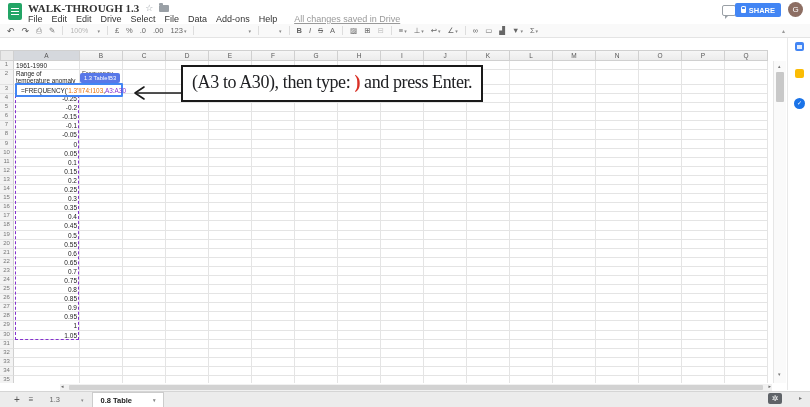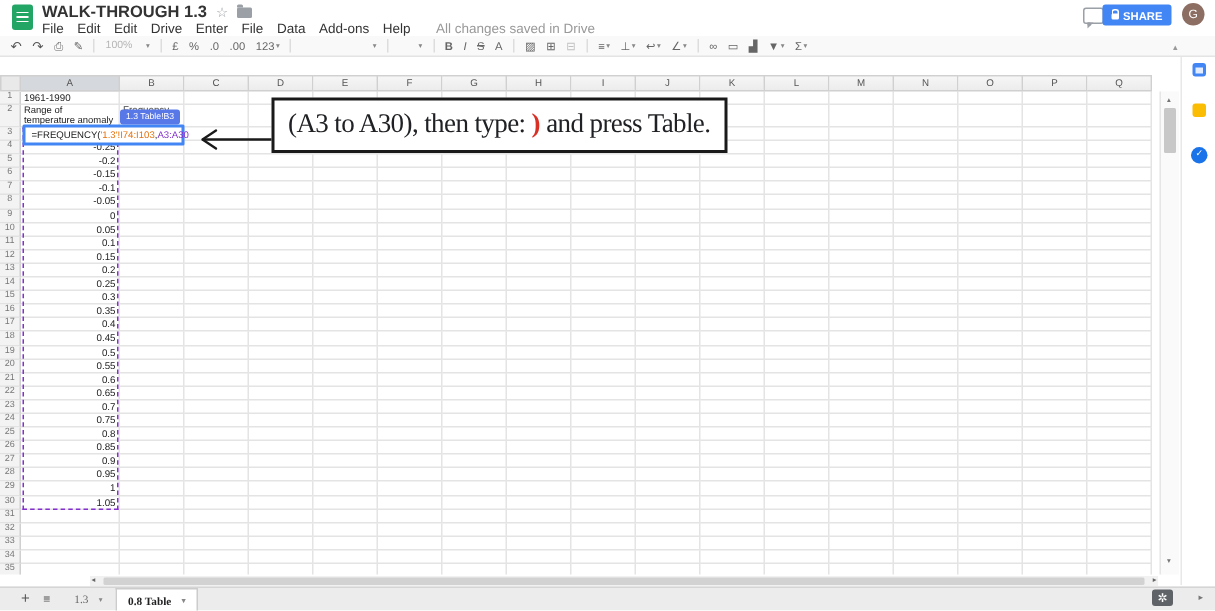--- a/index.html
+++ b/index.html
@@ -3,28 +3,28 @@
 <meta charset="utf-8">
 <style>
   html,body{margin:0;padding:0;}
   body{width:810px;height:407px;overflow:hidden;font-family:"Liberation Sans",sans-serif;background:#fff;}
   #app{position:relative;width:810px;height:407px;background:#fff;overflow:hidden;}
 
   
   .logo{position:absolute;left:8px;top:3px;width:14px;height:17px;background:#23a566;border-radius:2px;}
   .logo .stripes{position:absolute;left:3px;right:3px;top:5px;height:8px;
     background:repeating-linear-gradient(to bottom,#fff 0 1px,transparent 1px 3px);}
-  .title-row{position:absolute;left:28px;top:2px;display:flex;align-items:center;gap:6px;}
+  .title-row{position:absolute;left:28px;top:2px;display:flex;align-items:center;gap:6px;font-family:Liberation Serif, serif;}
   .doc-title{font-size:11px;font-weight:bold;color:#333;}
   .star{color:#9aa0a6;font-size:9px;}
   .folder{width:10px;height:7px;background:#9aa0a6;border-radius:1px;position:relative;}
   .folder::before{content:'';position:absolute;top:-2px;left:0;width:4px;height:2px;background:#9aa0a6;border-radius:1px 1px 0 0;}
   #menubar{position:absolute;left:28px;top:14px;display:flex;align-items:flex-end;gap:9px;font-size:9px;color:#333;}
   .menu-item{cursor:default;}
-  .saved-status{color:#999;margin-left:8px;}
+  .saved-status{color:#999;text-decoration:underline;margin-left:8px;}
   .comment-bubble{position:absolute;right:74px;top:5px;width:12px;height:9px;border:1px solid #9aa0a6;border-radius:2px;}
   .comment-bubble::after{content:'';position:absolute;left:2px;bottom:-4px;border:2px solid transparent;border-top-color:#9aa0a6;border-left-color:#9aa0a6;}
   .share-button{position:absolute;right:29px;top:3px;height:14px;padding:0 6px;background:#4285f4;border-radius:2px;
     color:#fff;font-size:7.5px;font-weight:bold;display:flex;align-items:center;gap:3px;}
   .lock{width:5px;height:4px;background:#fff;border-radius:1px;position:relative;margin-top:2px;}
   .lock::before{content:'';position:absolute;top:-3px;left:0.5px;width:2.5px;height:3px;border:1px solid #fff;border-bottom:none;border-radius:2px 2px 0 0;}
   .avatar{position:absolute;right:7px;top:2px;width:15px;height:15px;border-radius:50%;background:#8d6e63;
     color:#fff;font-size:8px;text-align:center;line-height:15px;}
 
   
@@ -95,21 +95,21 @@
   #hscroll{position:absolute;left:60px;top:384px;width:712px;height:7px;background:#f1f1f1;}
   .hs-thumb{position:absolute;left:9px;right:9px;top:1px;height:5px;background:#d2d2d2;border-radius:1px;}
   .hs-left{position:absolute;left:1px;top:-1px;font-size:5px;color:#666;}
   .hs-right{position:absolute;right:1px;top:-1px;font-size:5px;color:#666;}
 
   
   #tabbar{position:absolute;left:0;top:391px;width:810px;height:16px;background:#ececec;border-top:1px solid #d5d5d5;
     display:flex;align-items:center;padding-left:14px;gap:4px;box-sizing:border-box;}
   .tab-add{font-size:10px;color:#555;line-height:14px;}
   .tab-menu{font-size:8px;color:#555;margin:0 5px;}
-  .sheet-tab{height:14px;display:flex;align-items:center;gap:7px;padding:0 7px;font-size:7.5px;color:#666;font-family:Liberation Serif, serif;}
+  .sheet-tab{height:14px;display:flex;align-items:center;gap:21px;padding:0 7px;font-size:7.5px;color:#666;}
   .sheet-tab .dd{font-size:5px;color:#888;}
   .sheet-tab.active{background:#fff;border:1px solid #ccc;border-bottom:none;color:#222;font-weight:bold;height:15px;align-self:flex-end;}
   #explore-button{position:absolute;right:28px;top:393px;width:14px;height:11px;background:#5f6368;border-radius:2px;
     color:#fff;font-size:8px;line-height:11px;text-align:center;}
   .panel-arrow{position:absolute;right:8px;top:394px;color:#777;font-size:6px;}
 </style>
 </head>
 <body>
 
 <div id="app" data-name="google-sheets-window">
@@ -121,21 +121,21 @@
     <span class="doc-title" data-name="document-title">WALK-THROUGH 1.3</span>
     <span class="star" data-name="star-icon">☆</span>
     <span class="folder" data-name="move-folder-icon"></span>
   </div>
   <div id="menubar" data-name="menu-bar">
     <span id="menus" style="display:flex;gap:9px;">
         <span class="menu-item" data-name="menu-file">File</span>
         <span class="menu-item" data-name="menu-edit">Edit</span>
         <span class="menu-item" data-name="menu-view">Edit</span>
         <span class="menu-item" data-name="menu-insert">Drive</span>
-        <span class="menu-item" data-name="menu-format">Enter</span>
+        <span class="menu-item" data-name="menu-format">Select</span>
         <span class="menu-item" data-name="menu-data">File</span>
         <span class="menu-item" data-name="menu-tools">Data</span>
         <span class="menu-item" data-name="menu-add-ons">Add-ons</span>
         <span class="menu-item" data-name="menu-help">Help</span>
       </span>
     <span class="saved-status" data-name="saved-status">All changes saved in Drive</span>
   </div>
   <div class="comment-bubble" data-name="comments-icon"></div>
   <div class="share-button" data-name="share-button">
     <span class="lock" data-name="lock-icon"></span>
@@ -983,21 +983,21 @@
       <span class="range2">A3:A30</span>
       <span class="cursor" data-name="text-cursor"></span>
     </div>
   <div id="range-tooltip" data-name="cell-reference-tooltip">1.3 Table!B3</div>
 
   <svg id="arrow-svg" data-name="callout-arrow" width="56" height="20" viewBox="0 0 56 20">
     <line x1="56" y1="10" x2="5" y2="10" stroke="#1a1a1a" stroke-width="1.6"></line>
     <path d="M5,10 L14,4 M5,10 L14,16" stroke="#1a1a1a" stroke-width="1.6" fill="none" stroke-linecap="round"></path>
   </svg>
   <div id="instruction-box" data-name="instruction-callout">
-    <div data-name="instruction-line2"><span>(A3 to A30), then type: </span><span class="paren" data-name="red-paren">)</span><span> and press Table.</span></div>
+    <div data-name="instruction-line2"><span>(A3 to A30), then type: </span><span class="paren" data-name="red-paren">)</span><span> and press Enter.</span></div>
   </div>
 
   <div id="vscroll" data-name="vertical-scrollbar">
     <span class="vs-up" data-name="scroll-up-icon">▴</span>
     <div class="vs-thumb" data-name="vertical-scroll-thumb"></div>
     <span class="vs-down" data-name="scroll-down-icon">▾</span>
   </div>
   <div id="side-panel" data-name="side-panel">
     <div class="sp-calendar" data-name="calendar-icon"></div>
     <div class="sp-keep" data-name="keep-icon"></div>

